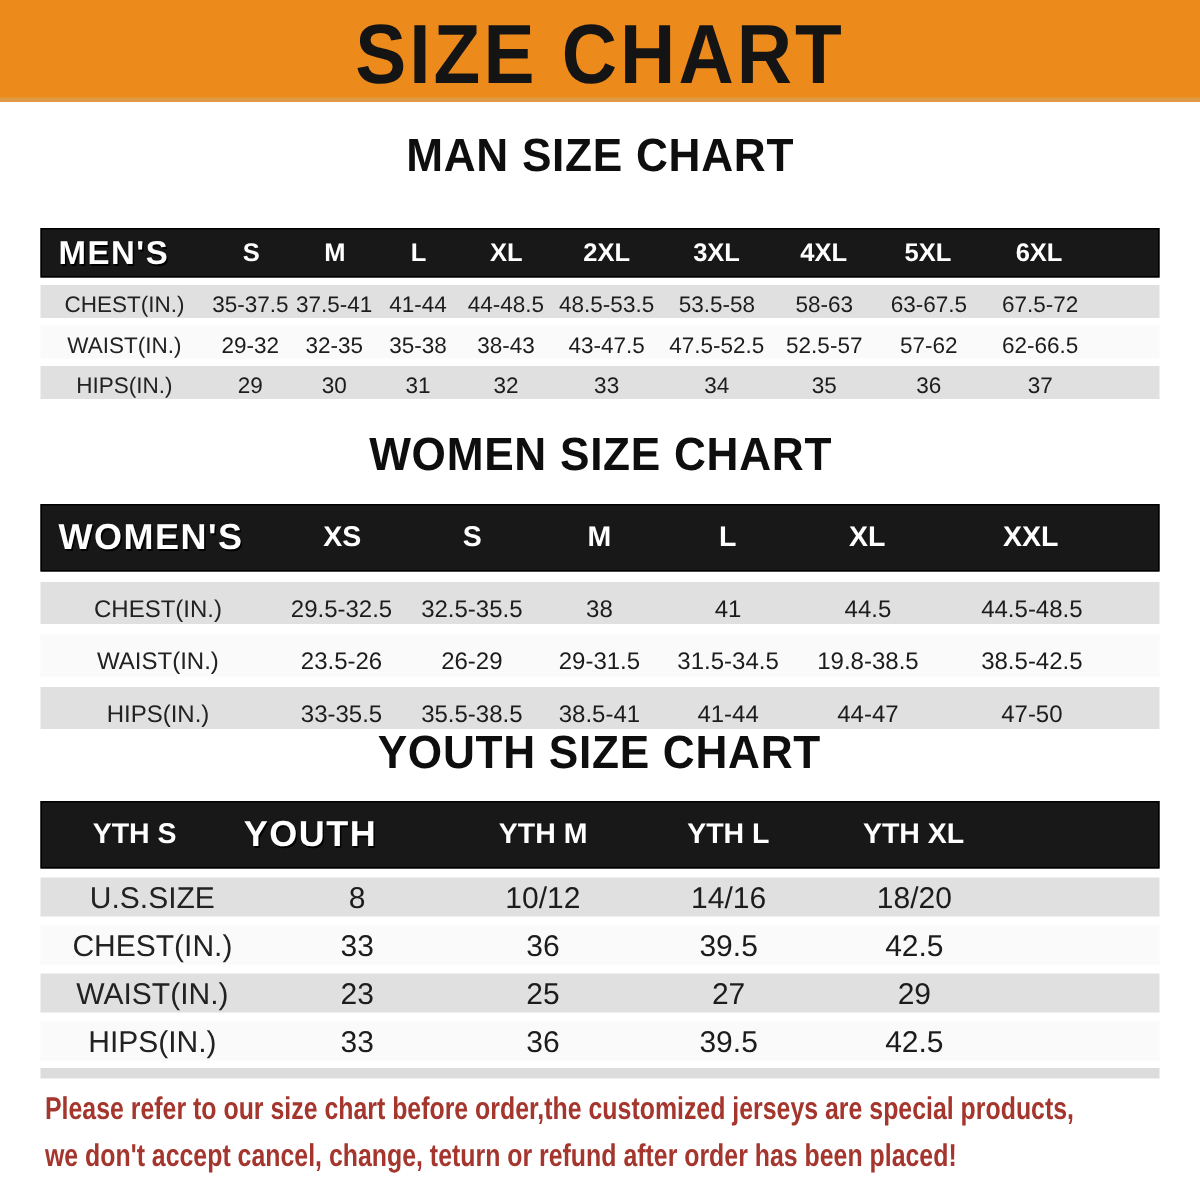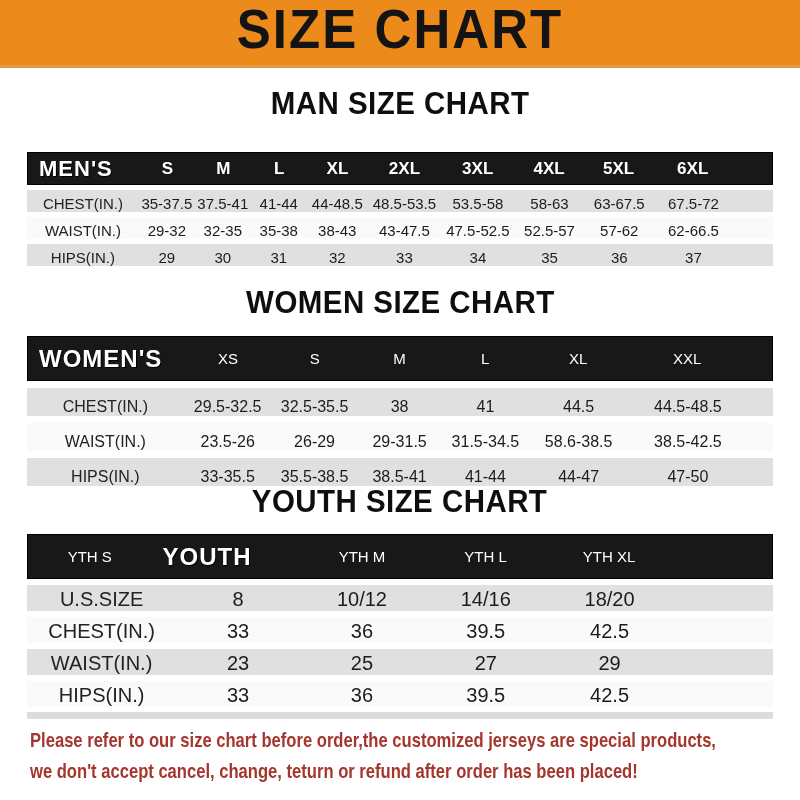--- a/index.html
+++ b/index.html
@@ -17,21 +17,21 @@
     background:#FFFFFF;
     font-family:"Liberation Sans","DejaVu Sans",sans-serif;
     color:var(--ink);
     overflow:hidden;
   }
   
   .banner{
     width:800px;height:68px;
     background:var(--orange);
     border-bottom:3px solid #E09A45;
-    display:flex;align-items:flex-start;justify-content:center;
+    display:flex;align-items:flex-end;justify-content:center;
   }
   .banner-title{
     font-size:50px;font-weight:800;letter-spacing:2px;
     color:#141414;
     transform:scale(1.02,1.12);
     white-space:nowrap;
   }
   
   .section-heading{
     text-align:center;
@@ -61,21 +61,21 @@
   .bar-label{
     font-weight:800;letter-spacing:1px;
     padding-left:11px;
     text-align:left !important;
     text-shadow:1px 1px 0 #000;
     white-space:nowrap;
   }
   .t-man .bar-label{font-size:22px;}
   .t-women .bar-label,.t-youth .bar-label{font-size:24px;}
   .t-man .bar .col{font-size:17px;font-weight:600;}
-  .t-women .bar .col,.t-youth .bar .col{font-size:15px;font-weight:400;}
+  .t-women .bar .col,.t-youth .bar .col{font-size:19px;font-weight:700;}
   .cell{display:block;flex:0 0 auto;text-align:center;white-space:nowrap;}
   .trow{display:flex;align-items:flex-end;}
   .trow.shade{background:var(--shade);}
   .trow.light{background:var(--light);}
   .t-man .trow{height:22px;margin-top:5px;font-size:15px;}
   .t-women .trow{height:28px;margin-top:7px;font-size:16px;}
   .t-youth .trow{height:26px;margin-top:6px;font-size:20px;}
   .rlabel{font-weight:400;color:#222;}
   .val{color:#1c1c1c;}
   
@@ -197,21 +197,21 @@
       <span class="cell val c4">41</span>
       <span class="cell val c5">44.5</span>
       <span class="cell val c6">44.5-48.5</span>
     </div>
     <div class="trow light">
       <span class="cell rlabel c0">WAIST(IN.)</span>
       <span class="cell val c1">23.5-26</span>
       <span class="cell val c2">26-29</span>
       <span class="cell val c3">29-31.5</span>
       <span class="cell val c4">31.5-34.5</span>
-      <span class="cell val c5">58.6-38.5</span>
+      <span class="cell val c5">19.8-38.5</span>
       <span class="cell val c6">38.5-42.5</span>
     </div>
     <div class="trow shade">
       <span class="cell rlabel c0">HIPS(IN.)</span>
       <span class="cell val c1">33-35.5</span>
       <span class="cell val c2">35.5-38.5</span>
       <span class="cell val c3">38.5-41</span>
       <span class="cell val c4">41-44</span>
       <span class="cell val c5">44-47</span>
       <span class="cell val c6">47-50</span>

